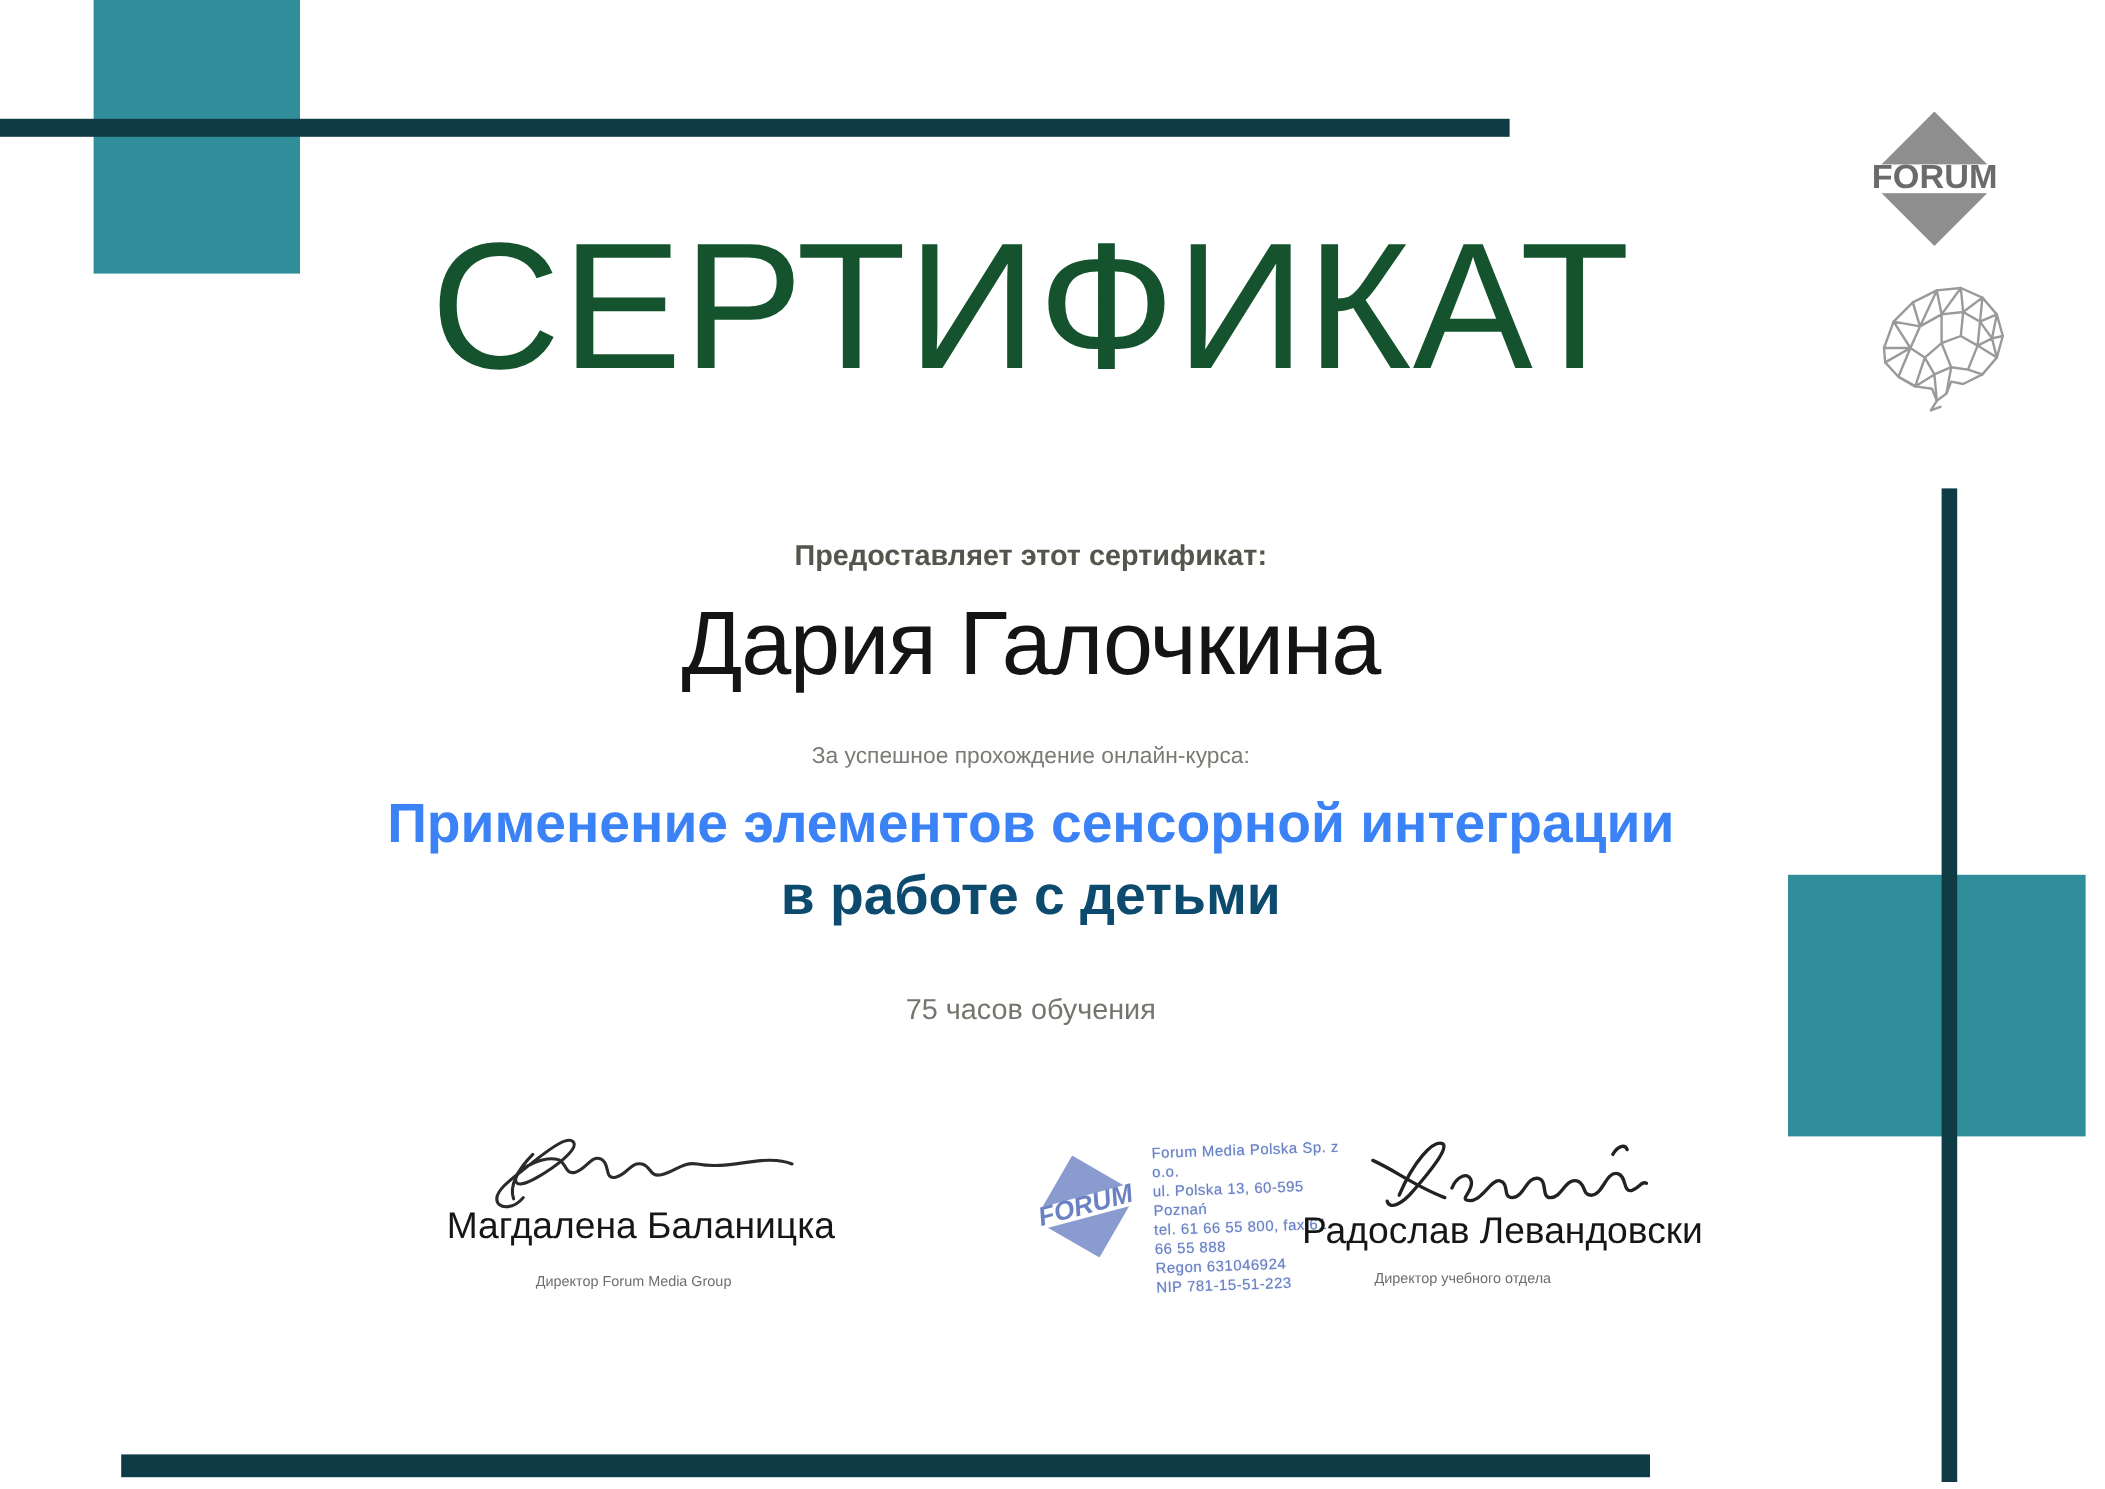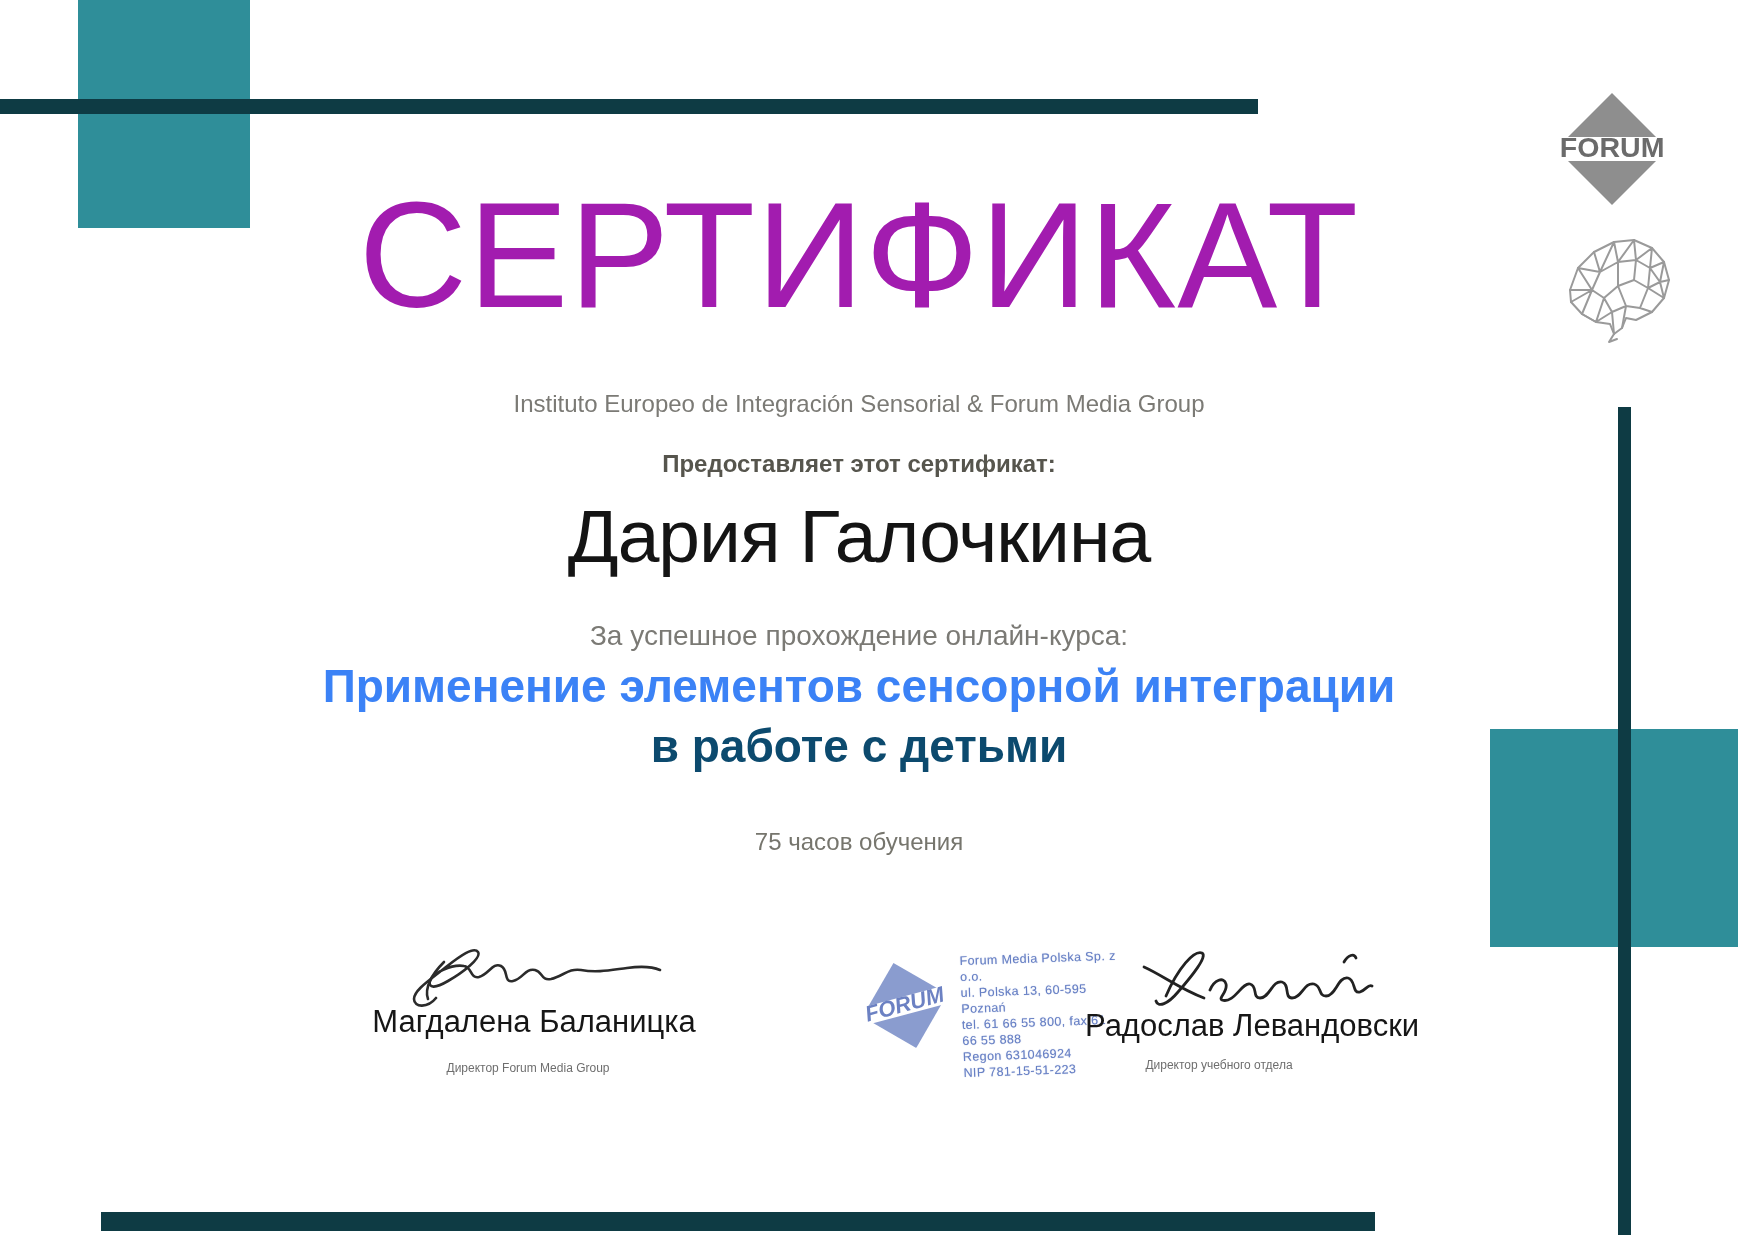--- a/index.html
+++ b/index.html
@@ -23,25 +23,25 @@
            text-align:center;font-weight:700;letter-spacing:0;}
   #logo-main{left:1556px;top:93px;width:112px;height:112px;}
   #logo-main .fl-tri{background:#8e8e8e;}
   #logo-main .fl-text{font-size:28px;color:#6b6b6b;transform:translateY(-54%) scaleX(1.02);font-style:italic;font-style:normal;}
 
   
   .brain{position:absolute;left:1556px;top:228px;width:122px;height:118px;}
 
   
   .col{position:absolute;left:0;width:1718px;text-align:center;}
-  .title{top:178px;font-size:150px;line-height:155px;font-weight:400;color:#a21caf;letter-spacing:1px;}
+  .title{top:178px;font-size:150px;line-height:155px;font-weight:400;color:#14532d;letter-spacing:1px;}
   .subtitle{top:390px;font-size:24px;color:#7b7a75;}
   .grants{top:450px;font-size:24px;font-weight:700;color:#56554d;}
   .name{top:486px;font-size:75px;line-height:100px;color:#141414;letter-spacing:-1px;}
-  .course-intro{top:620px;font-size:28px;color:#7b7a75;}
+  .course-intro{top:620px;font-size:19px;color:#7b7a75;}
   .course{top:656px;font-size:46px;line-height:60px;font-weight:700;color:#3b82f6;}
   .course2{top:716px;font-size:46px;line-height:60px;font-weight:700;color:#0c4a6e;}
   .hours{top:828px;font-size:24px;color:#76756d;}
   .sig-svg{position:absolute;}
   .sig-name{position:absolute;font-size:31px;color:#161616;white-space:nowrap;transform:translateX(-50%);}
   .sig-role{position:absolute;font-size:12px;color:#6e6e6e;white-space:nowrap;transform:translateX(-50%);}
 
   
   .stamp{position:absolute;left:857px;top:951px;width:266px;height:110px;transform:rotate(-3deg);opacity:.92;}
   #stamp-logo{left:4px;top:6px;width:88px;height:88px;transform:rotate(-12deg);opacity:.9;}
@@ -72,21 +72,20 @@
     <svg width="122" height="118" viewBox="0 0 122 118">
       <g fill="none" stroke="#9a9a9a" stroke-width="2" stroke-linejoin="round" stroke-linecap="round">
         <path d="M14,62 L22,40 L38,24 L58,14 L78,12 L96,20 L108,34 L113,52 L108,70 L96,84 L80,92 L70,90 L66,100 L58,106 L54,96 L40,94 L26,86 L15,74 Z"></path>
         <path d="M58,106 L53,114 L61,111"></path>
         <path d="M22,40 L44,44 L38,24 M44,44 L58,14 L62,34 L44,44 M62,34 L78,12 L80,32 L62,34 M80,32 L96,20 L94,40 L80,32 M94,40 L108,34 L104,54 L94,40 M104,54 L113,52 M44,44 L36,62 L22,40 M14,62 L36,62 M36,62 L48,70 L40,94 M48,70 L62,58 L62,34 M62,58 L78,52 L80,32 M78,52 L92,60 L94,40 M92,60 L104,54 L108,70 L92,60 M48,70 L56,84 L40,94 M56,84 L70,78 L62,58 M70,78 L84,80 L92,60 M84,80 L96,84 M70,78 L66,100 M56,84 L58,106 M26,86 L40,94 M36,62 L26,86 M15,74 L36,62"></path>
       </g>
     </svg>
   </div>
 
   <div class="col title">СЕРТИФИКАТ</div>
-  <div class="col subtitle">Instituto Europeo de Integración Sensorial &amp; Forum Media Group</div>
   <div class="col grants">Предоставляет этот сертификат:</div>
   <div class="col name">Дария Галочкина</div>
   <div class="col course-intro">За успешное прохождение онлайн-курса:</div>
   <div class="col course">Применение элементов сенсорной интеграции</div>
   <div class="col course2">в работе с детьми</div>
   <div class="col hours">75 часов обучения</div>
 
   <svg class="sig-svg" style="left:400px;top:938px" width="270" height="78" viewBox="0 0 270 78">
     <g fill="none" stroke="#2b2b2b" stroke-width="2.6" stroke-linecap="round">
       <path d="M36,60 C28,70 14,70 14,61 C14,52 30,42 46,29 C60,18 74,8 78,14 C82,20 62,35 48,43 C36,50 28,51 30,43 C32,35 52,26 64,28 C72,29 70,41 79,39 C89,36 93,24 101,28 C109,32 103,45 113,43 C123,41 125,30 135,32 C143,34 141,43 151,41 C163,38 169,30 181,32 C197,35 211,32 227,30 C241,28 253,29 260,32"></path>

